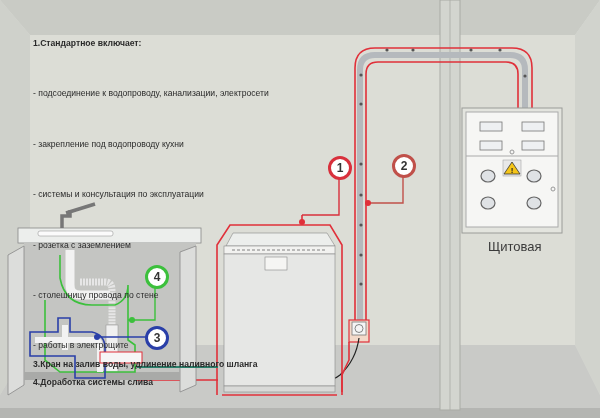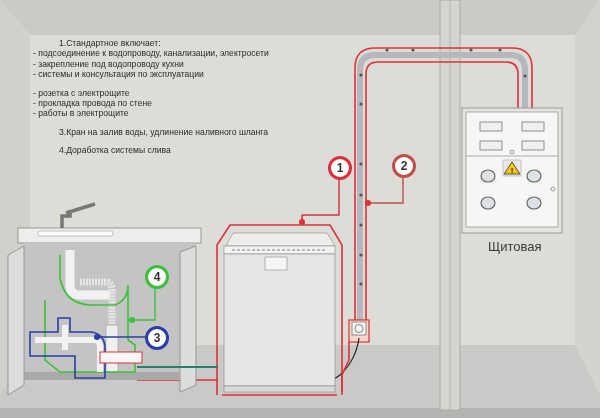--- a/index.html
+++ b/index.html
@@ -1,22 +1,22 @@
 <!DOCTYPE html>
 <html><head>
 <meta charset="utf-8">
 <style>
   html,body{margin:0;padding:0;}
   body{width:600px;height:418px;overflow:hidden;background:#d9dbd5;font-family:"Liberation Sans",sans-serif;}
   #scene{position:relative;width:600px;height:418px;}
   svg{position:absolute;left:0;top:0;}
   .notes{position:absolute;left:33px;top:38px;width:300px;font-size:8.6px;line-height:10.4px;color:#2a2a2a;font-weight:bold;}
   .notes .sec{margin-bottom:8px;}
-  .notes .h{font-weight:normal;margin-left:26px;}
-  .notes .it{font-weight:normal;}
+  .notes .h{font-weight:bold;}
+  .notes .it{font-weight:normal;margin-top:40px;}
   .notes .ind{padding-left:9px;}
   .panel-label{position:absolute;left:488px;top:239px;font-size:13px;font-weight:normal;color:#3a3a3a;}
   .callout{position:absolute;width:18px;height:18px;border-radius:50%;background:#fff;border:3px solid;display:flex;align-items:center;justify-content:center;font-size:12px;font-weight:bold;color:#333;}
 </style>
 </head>
 <body>
 
 <div id="scene">
   <svg width="600" height="418" viewBox="0 0 600 418">
 
@@ -115,22 +115,22 @@
   </svg>
 
   <div class="notes">
     <div class="sec">
       <div class="h">1.Стандартное включает:</div>
       <div class="it">- подсоединение к водопроводу, канализации, электросети</div>
       <div class="it">- закрепление под водопроводу кухни</div>
       <div class="it">- системы и консультация по эксплуатации</div>
     </div>
     <div class="sec">
-      <div class="it">- розетка с электрощите</div>
-      <div class="it">- прокладка провода по стене</div>
+      <div class="it">- розетка с заземлением</div>
+      <div class="it">- столешницу провода по стене</div>
       <div class="it">- работы в электрощите</div>
     </div>
     <div class="sec">
       <div class="h">3.Кран на залив воды, удлинение наливного шланга</div>
     </div>
     <div class="sec">
       <div class="h">4.Доработка системы слива</div>
     </div>
   </div>
 

